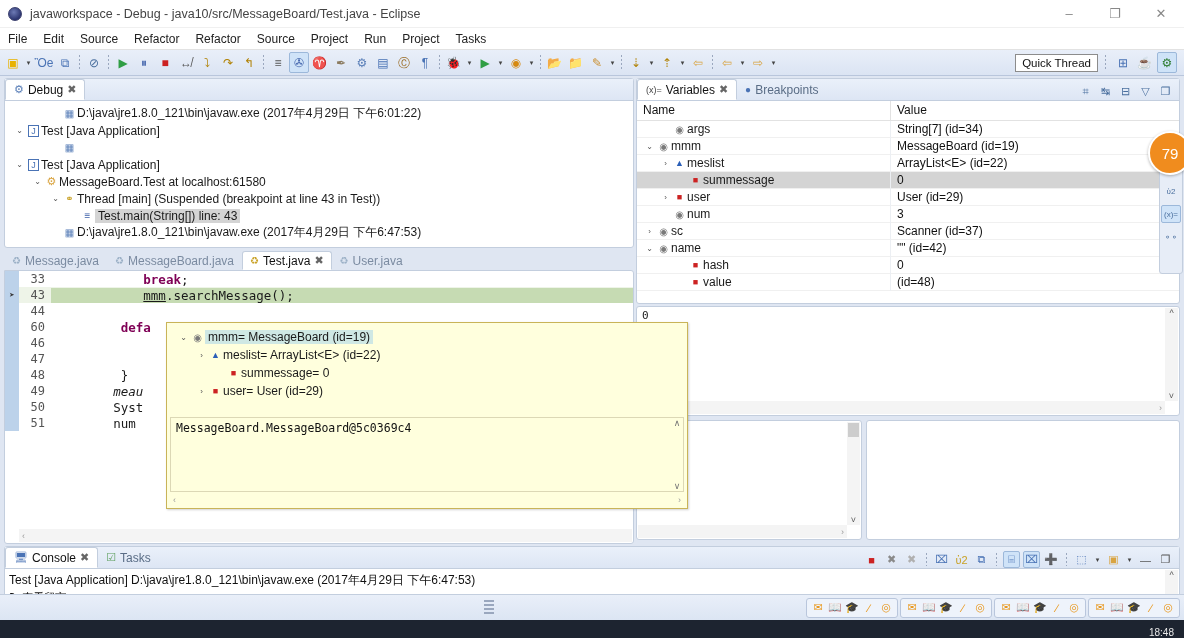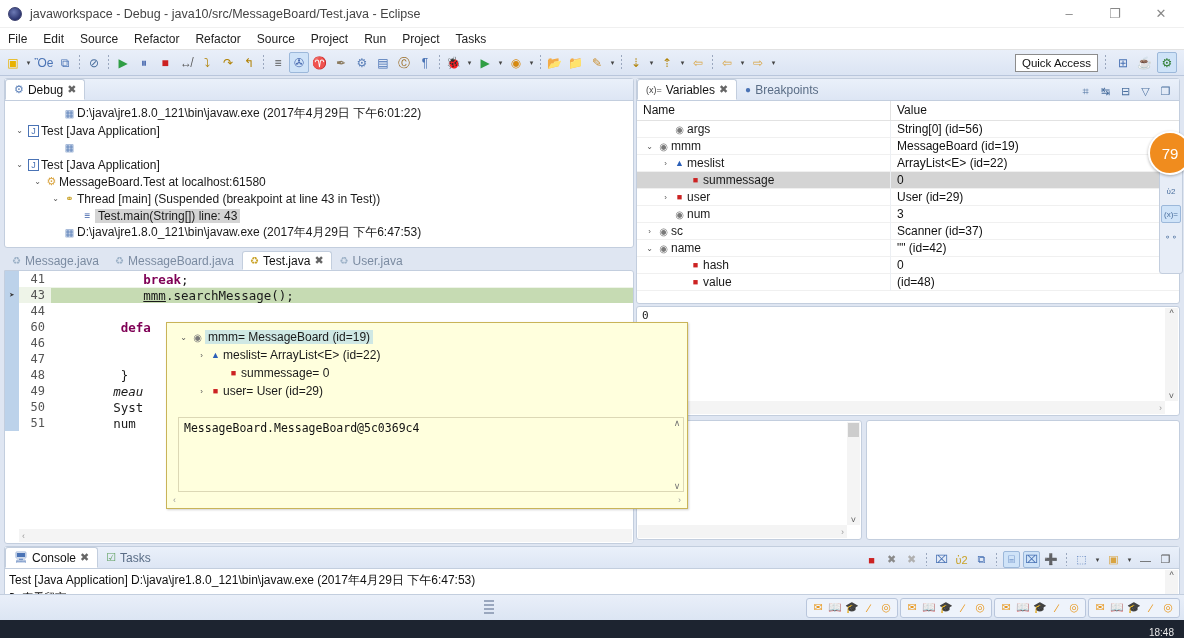--- a/index.html
+++ b/index.html
@@ -110,21 +110,21 @@
      padding:2px 4px; line-height:13px; color:#111; }
 
   
   #popup { position:absolute; left:166px; top:322px; width:522px; height:187px;
      background:#ffffdd; border:1px solid #c9b458; z-index:50; box-shadow:1px 1px 2px rgba(0,0,0,.18);}
   .pop-tree { padding:5px 0 0 0; }
   .prow { height:18px; display:flex; align-items:center; font-size:12px; white-space:nowrap; }
   .prow.sel .plabel { background:#cfe8e4; padding:0 3px; }
   .pdetail { position:absolute; left:3px; right:3px; bottom:16px; top:94px;
      background:#ffffdd; border:1px solid #dcd8b5;
-     font-family:"DejaVu Sans Mono", monospace; font-size:11.5px; padding:3px 5px; color:#111;margin-left:8px; }
+     font-family:"DejaVu Sans Mono", monospace; font-size:11.5px; padding:3px 5px; color:#111; }
   .pop-rsb { position:absolute; right:4px; top:95px; bottom:17px; width:12px;
      display:flex; flex-direction:column; justify-content:space-between; align-items:center;
      color:#777; font-size:9px; }
   .pop-bsb { position:absolute; left:3px; right:3px; bottom:2px; height:13px;
      display:flex; justify-content:space-between; align-items:center; color:#999; font-size:9px;
      padding:0 3px; }
 
   
   .vsb { position:absolute; right:1px; top:1px; bottom:14px; width:13px; background:#f4f4f4;
      display:flex; flex-direction:column; justify-content:space-between; align-items:center;
@@ -292,21 +292,21 @@
       <div class="tbtn">
         <span style="color:#d9a441;font-size:12px;line-height:1;">⇦</span>
       </div>
       <div class="arrw">▾</div>
       <div class="tbtn">
         <span style="color:#d9a441;font-size:12px;line-height:1;">⇨</span>
       </div>
       <div class="arrw">▾</div>
     </div>
   <div class="quickacc">
-    <div class="qa-box">Quick Access</div>
+    <div class="qa-box">Quick Thread</div>
     <div class="sep"></div>
     <div class="persp" id="perspitems">
         <div class="tbtn">
           <span style="color:#4a73b5;font-size:12px;">⊞</span>
         </div>
         <div class="tbtn">
           <span style="color:#5a3fa8;font-size:12px;">☕</span>
         </div>
         <div class="tbtn sel">
           <span style="color:#2e7d32;font-size:12px;">⚙</span>
@@ -428,21 +428,21 @@
     <div id="varrows">
         <div class="vrow">
           <div class="vname">
             <span style="width: 22px; flex: 0 0 auto;"></span>
             <span class="tw"></span>
             <span class="ticon">
               <span style="color:#7a7a7a;font-size:10px;">◉</span>
             </span>
             <span>args</span>
           </div>
-          <div class="vval">String[0]  (id=56)</div>
+          <div class="vval">String[7]  (id=34)</div>
         </div>
         <div class="vrow">
           <div class="vname">
             <span style="width: 6px; flex: 0 0 auto;"></span>
             <span class="tw">⌄</span>
             <span class="ticon">
               <span style="color:#7a7a7a;font-size:10px;">◉</span>
             </span>
             <span>mmm</span>
           </div>
@@ -568,21 +568,21 @@
         </div>
         <div class="etab">
           <span style="color:#9bb0c6;font-size:10px;">♻</span>
           <span>User.java</span>
         </div>
       </div>
     <div class="ebody">
       <div class="code" id="codelines">
           <div class="cline">
             <span class="ann"></span>
-            <span class="lnum">41</span>
+            <span class="lnum">33</span>
             <span class="ctext">            <span class="kw">break</span>;</span>
           </div>
           <div class="cline hl">
             <span class="ann">➤</span>
             <span class="lnum">43</span>
             <span class="ctext">            <span class="und">mmm</span>.searchMessage();</span>
           </div>
           <div class="cline">
             <span class="ann"></span>
             <span class="lnum">44</span>

